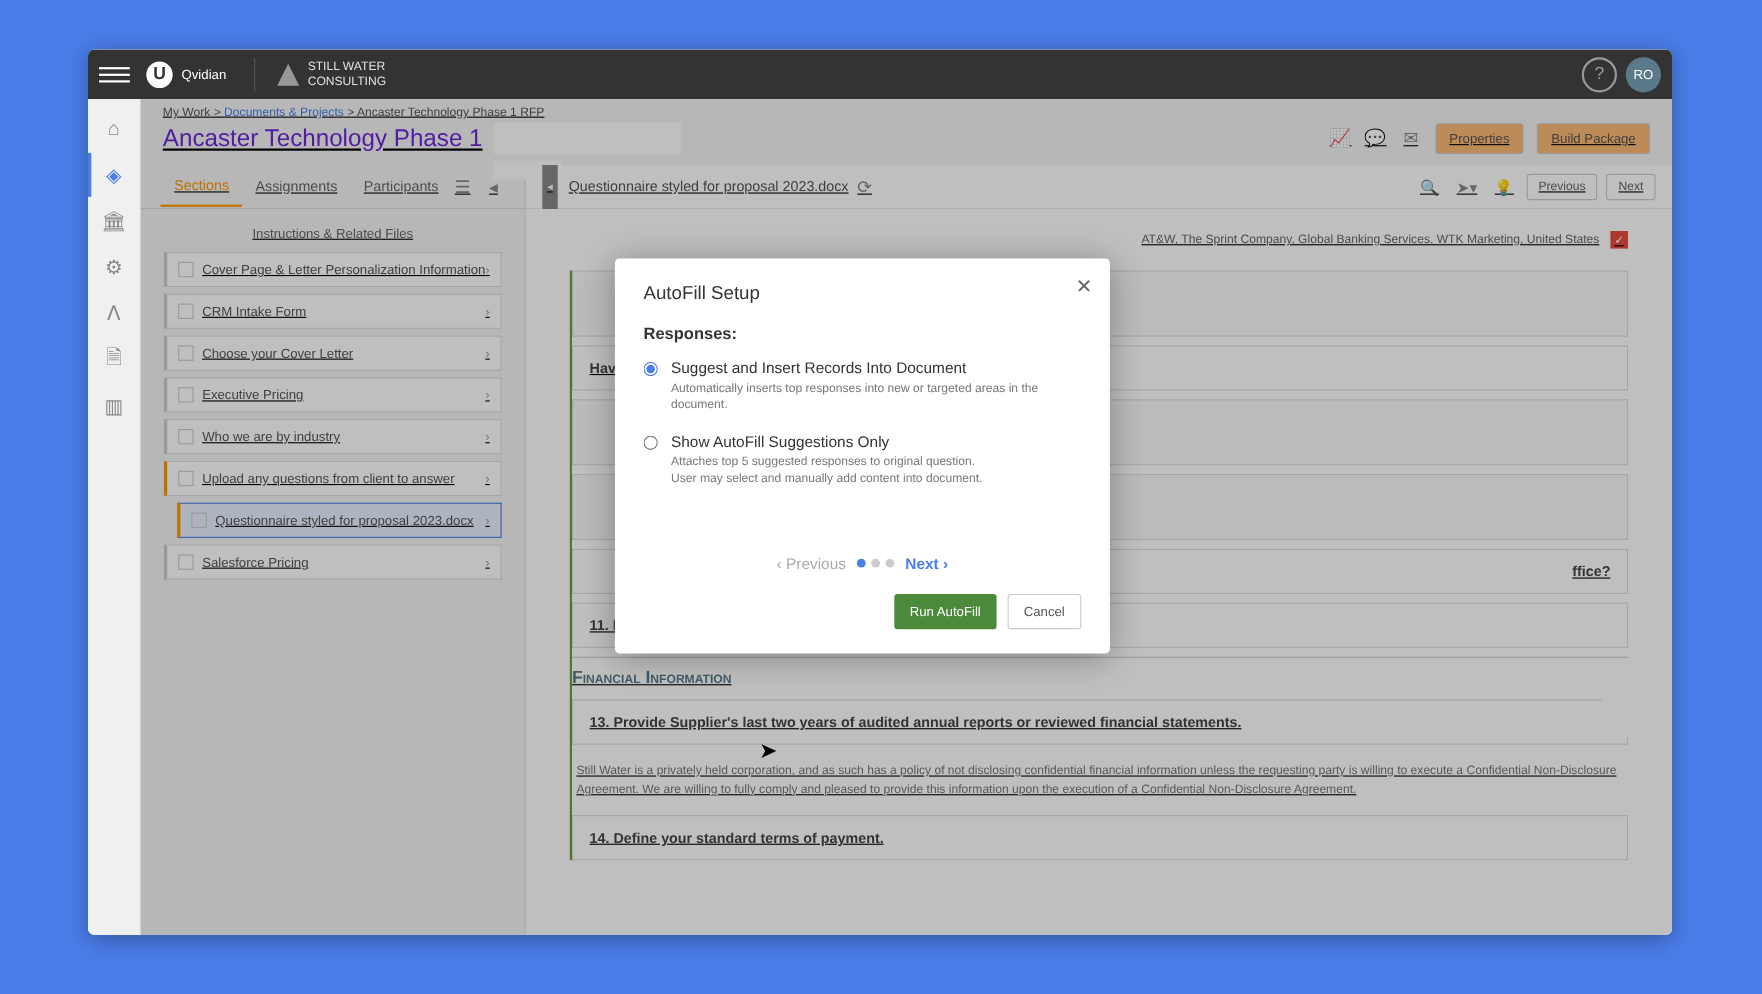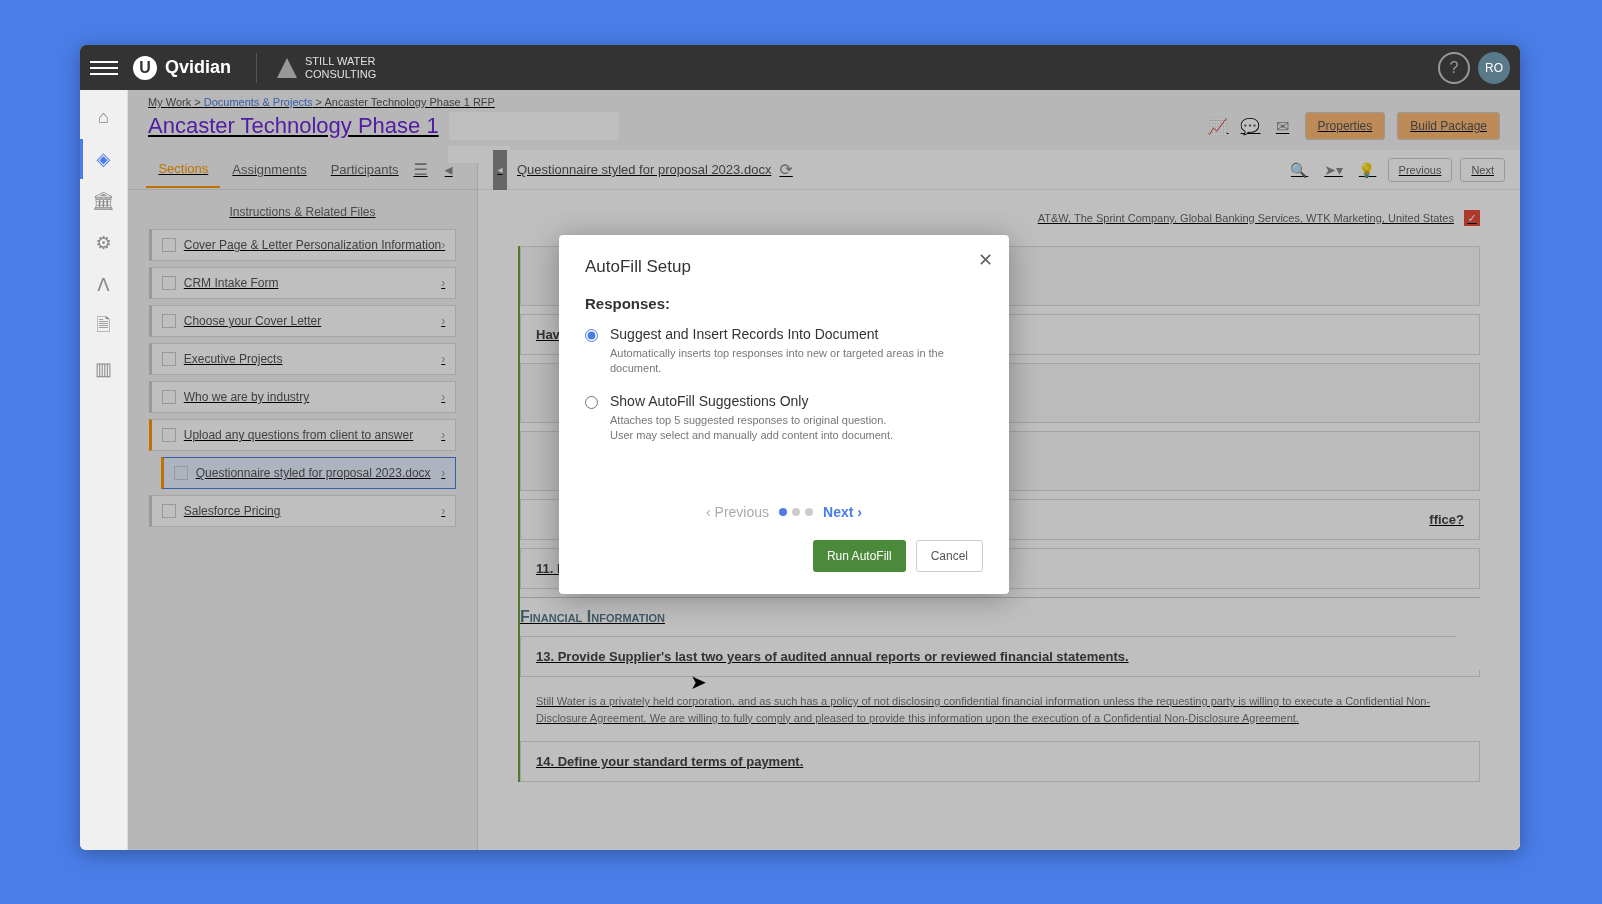--- a/index.html
+++ b/index.html
@@ -26,21 +26,21 @@
   height: 45px;
   background: #333;
   display: flex;
   align-items: center;
   padding: 0 10px;
   color: #fff;
 }
 .hamburger { width: 28px; height: 28px; display: flex; flex-direction: column; justify-content: center; gap: 4px; margin-right: 15px; }
 .hamburger span { height: 2px; background: #fff; }
 .logo-q { width: 24px; height: 24px; background: #fff; border-radius: 50%; display: flex; align-items: center; justify-content: center; color: #333; font-weight: bold; margin-right: 8px; }
-.brand { font-size: 18px; font-weight: 700; margin-right: 25px; }
+.brand { font-size: 12px; font-weight: 400; margin-right: 25px; }
 .divider-v { width: 1px; height: 30px; background: #555; margin-right: 20px; }
 .consulting-logo { display: flex; align-items: center; gap: 8px; opacity: 0.85; justify-content: flex-end; }
 .consulting-logo .sail { width: 0; height: 0; border-left: 10px solid transparent; border-right: 10px solid transparent; border-bottom: 20px solid #aaa; }
 .consulting-text { font-size: 11px; line-height: 1.1; }
 .top-bar .spacer { flex: 1; }
 .help-icon, .avatar { width: 32px; height: 32px; border-radius: 50%; display: flex; align-items: center; justify-content: center; margin-left: 8px; }
 .help-icon { border: 2px solid #999; color: #999; font-size: 16px; }
 .avatar { background: #5a7a8a; font-size: 12px; }
 .main-area { display: flex; height: calc(100% - 45px); }
 .left-rail { width: 48px; background: #f0f0f0; border-right: 1px solid #ddd; display: flex; flex-direction: column; align-items: center; padding-top: 15px; gap: 18px; }
@@ -78,21 +78,21 @@
 .doc-header .dh-spacer { flex: 1; }
 .doc-tool { width: 24px; height: 24px; color: #888; margin-left: 10px; display:flex;align-items:center;justify-content:center;font-size:14px; }
 .doc-nav-btn { padding: 5px 10px; border: 1px solid #ccc; background: #fff; border-radius: 3px; font-size: 11px; color: #666; margin-left: 8px; cursor:pointer; }
 .doc-body { flex: 1; padding: 20px 40px; overflow: hidden; position: relative; background: #fff; }
 .doc-meta { font-size: 11px; color: #666; text-align: right; margin-bottom: 20px; display:flex; justify-content:flex-end; align-items:center; gap:10px;}
 .doc-meta .chkred { width:16px;height:16px;background:#e74c3c;display:flex;align-items:center;justify-content:center;color:#fff;font-size:11px;}
 .doc-content-wrap { border-left: 2px solid #6fa03a; padding-left: 0; }
 .q-block { border: 1px solid #ddd; padding: 12px 15px; margin-bottom: 8px; background: #fff; }
 .q-block.bold { font-weight: 600; font-size: 13px; color: #444; }
 .section-heading { color: #5a7a8a; font-variant: small-caps; font-size: 16px; font-weight: 600; margin: 2px 0 10px; padding-top:10px; border-top:1px solid #ccc; }
-.answer-text { font-size: 11px; color: #777; padding: 8px 16px 15px; line-height: 1.5; }
+.answer-text { font-size: 11px; color: #777; padding: 8px 4px 15px; line-height: 1.5; }
 .doc-content-wrap .spacer-block { height: 60px; border:1px solid #ddd; margin-bottom:8px; background:#fafafa; }
 .white-patch { position:absolute; background:#fff; }
 .patch1 { left: 320px; top: 56px; width: 62px; height: 17px; background:#fff; }
 .patch2 { right: 24px; bottom: 180px; width: 40px; height: 55px; }
 
 .overlay { position: absolute; inset: 0; background: rgba(0,0,0,0.25); display: flex; align-items: flex-start; justify-content: center; padding-top: 145px; z-index:50;}
 .modal { width: 450px; background: #fff; border-radius: 4px; box-shadow: 0 4px 30px rgba(0,0,0,0.3); padding: 22px 26px; position: relative; left:-40px;}
 .modal-close { position: absolute; top: 14px; right: 16px; font-size: 18px; color: #666; cursor: pointer; }
 .modal-title { font-size: 17px; color: #333; margin-bottom: 18px; }
 .modal-sub { font-size: 15px; font-weight: 600; color: #333; margin-bottom: 14px; }
@@ -189,21 +189,21 @@
                 <span>CRM Intake Form</span>
                 <span class="chev">›</span>
               </div>
             <div class="section-item">
                 <span class="chk"></span>
                 <span>Choose your Cover Letter</span>
                 <span class="chev">›</span>
               </div>
             <div class="section-item">
                 <span class="chk"></span>
-                <span>Executive Projects</span>
+                <span>Executive Pricing</span>
                 <span class="chev">›</span>
               </div>
             <div class="section-item">
                 <span class="chk"></span>
                 <span>Who we are by industry</span>
                 <span class="chev">›</span>
               </div>
             <div class="section-item orange">
                 <span class="chk"></span>
                 <span>Upload any questions from client to answer</span>

